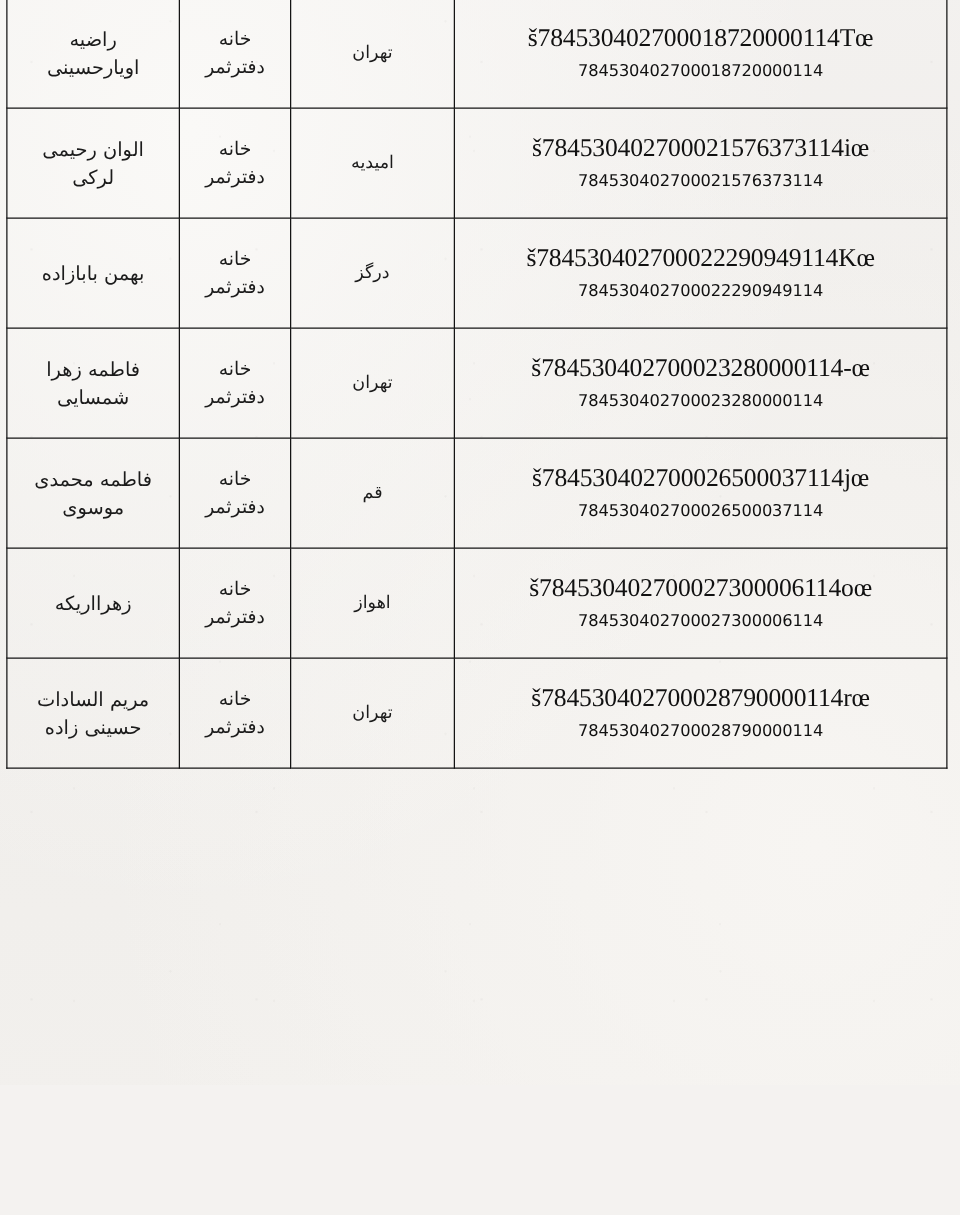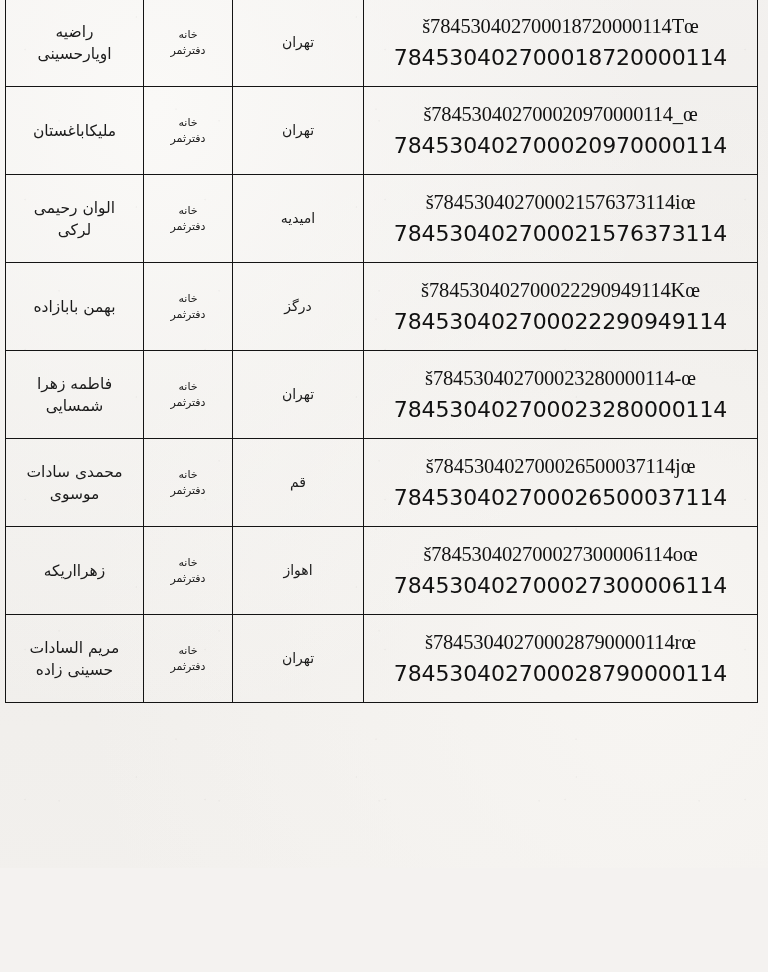--- a/index.html
+++ b/index.html
@@ -58,21 +58,21 @@
     text-align: center;
     font-family: "DejaVu Sans", sans-serif;
     color: #1b1b1b;
     line-height: 1.42;
   }
   .cell-name {
     font-size: 15.5px;
     letter-spacing: 0px;
   }
   .cell-service {
-    font-size: 11px;
+    font-size: 15px;
   }
   .cell-service .l1, .cell-service .l2 { display: block; }
   .cell-city {
     font-size: 14px;
   }
 
   
   .cell-code {
     direction: ltr;
     text-align: center;
@@ -84,21 +84,21 @@
     display: block;
     font-size: 20.5px;
     letter-spacing: -0.15px;
     white-space: nowrap;
     margin-bottom: 7px;
     text-align: center;
   }
   .code-sub {
     display: block;
     font-family: "DejaVu Sans", sans-serif;
-    font-size: 22px;
+    font-size: 13px;
     letter-spacing: -0.1px;
     white-space: nowrap;
   }
 
   
   .speckle {
     position: absolute;
     inset: 0;
     pointer-events: none;
     opacity: 0.5;
@@ -129,32 +129,20 @@
               <span class="l1">خانه</span>
               <span class="l2">دفترثمر</span>
             </td>
             <td class="fa cell-city"><span>تهران</span></td>
             <td class="cell-code">
               <span class="code-main">š784530402700018720000114Tœ</span>
               <span class="code-sub">784530402700018720000114</span>
             </td>
           </tr>
           <tr>
-            <td class="fa cell-name"><span>ملیکاباغستان</span></td>
-            <td class="fa cell-service">
-              <span class="l1">خانه</span>
-              <span class="l2">دفترثمر</span>
-            </td>
-            <td class="fa cell-city"><span>تهران</span></td>
-            <td class="cell-code">
-              <span class="code-main">š784530402700020970000114_œ</span>
-              <span class="code-sub">784530402700020970000114</span>
-            </td>
-          </tr>
-          <tr>
             <td class="fa cell-name"><span>الوان رحیمی</span><br><span>لرکی</span></td>
             <td class="fa cell-service">
               <span class="l1">خانه</span>
               <span class="l2">دفترثمر</span>
             </td>
             <td class="fa cell-city"><span>امیدیه</span></td>
             <td class="cell-code">
               <span class="code-main">š784530402700021576373114iœ</span>
               <span class="code-sub">784530402700021576373114</span>
             </td>
@@ -177,21 +165,21 @@
               <span class="l1">خانه</span>
               <span class="l2">دفترثمر</span>
             </td>
             <td class="fa cell-city"><span>تهران</span></td>
             <td class="cell-code">
               <span class="code-main">š784530402700023280000114-œ</span>
               <span class="code-sub">784530402700023280000114</span>
             </td>
           </tr>
           <tr>
-            <td class="fa cell-name"><span>محمدی سادات</span><br><span>موسوی</span></td>
+            <td class="fa cell-name"><span>فاطمه محمدی</span><br><span>موسوی</span></td>
             <td class="fa cell-service">
               <span class="l1">خانه</span>
               <span class="l2">دفترثمر</span>
             </td>
             <td class="fa cell-city"><span>قم</span></td>
             <td class="cell-code">
               <span class="code-main">š784530402700026500037114jœ</span>
               <span class="code-sub">784530402700026500037114</span>
             </td>
           </tr>

